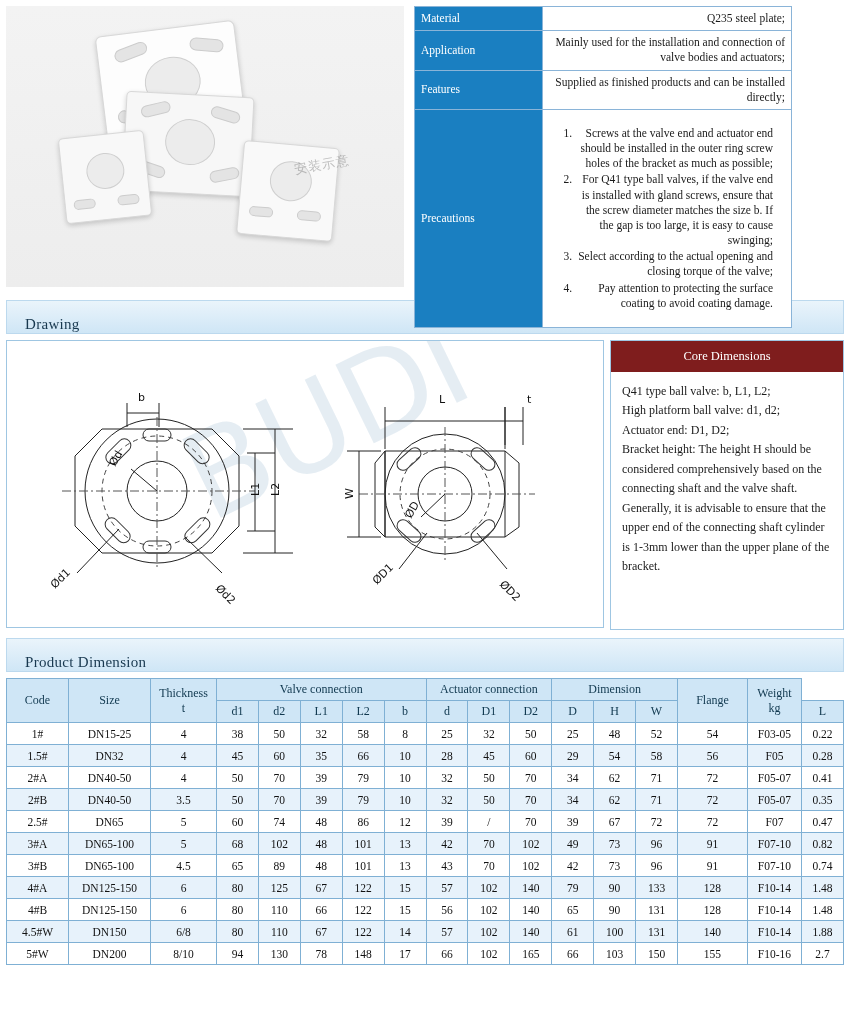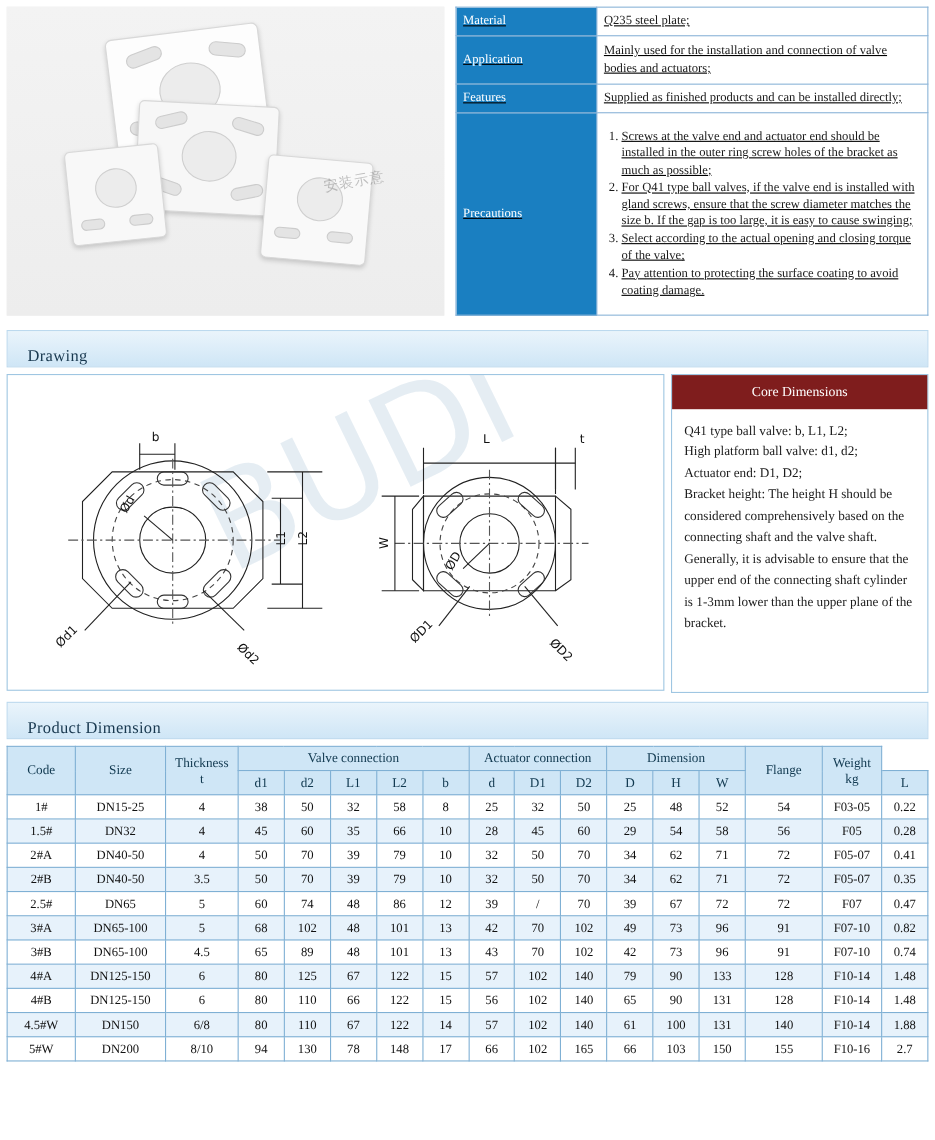--- a/index.html
+++ b/index.html
@@ -86,45 +86,45 @@
     color: rgba(120,120,120,0.45);
     font-size: 13px; letter-spacing: 1px;
     transform: rotate(-10deg);
     font-family: "DejaVu Sans", sans-serif;
   }
 
   
   .spec-table {
     border-collapse: collapse;
     margin-left: 10px;
-    width: 430px;
+    width: 378px;
     height: 281px;
     table-layout: fixed;
-    text-decoration: underline;
   }
   .spec-table td {
     border: 1px solid #8ab4d8;
     vertical-align: middle;
     font-size: 11.5px;
     line-height: 1.32;
     padding: 4px 6px;
   }
   .spec-label {
     background: #1a7fc1;
     color: #ffffff;
     width: 128px;
     font-size: 12px;
     padding-left: 8px;
   }
   .spec-value {
     background: #ffffff;
     color: #1a1a1a;
+    text-align: right;
   }
   .spec-value ol {
-    margin: 2px; padding-left: 14px;
+    margin: 12px; padding-left: 14px;
   }
   .spec-value ol li { margin: 0 0 1px 0; }
 
   
   .section-bar {
     margin: 8px 6px 0 6px;
     height: 34px;
     background: linear-gradient(#eaf4fb, #cfe6f6);
     border: 1px solid #bcd9ee;
     display: flex;

